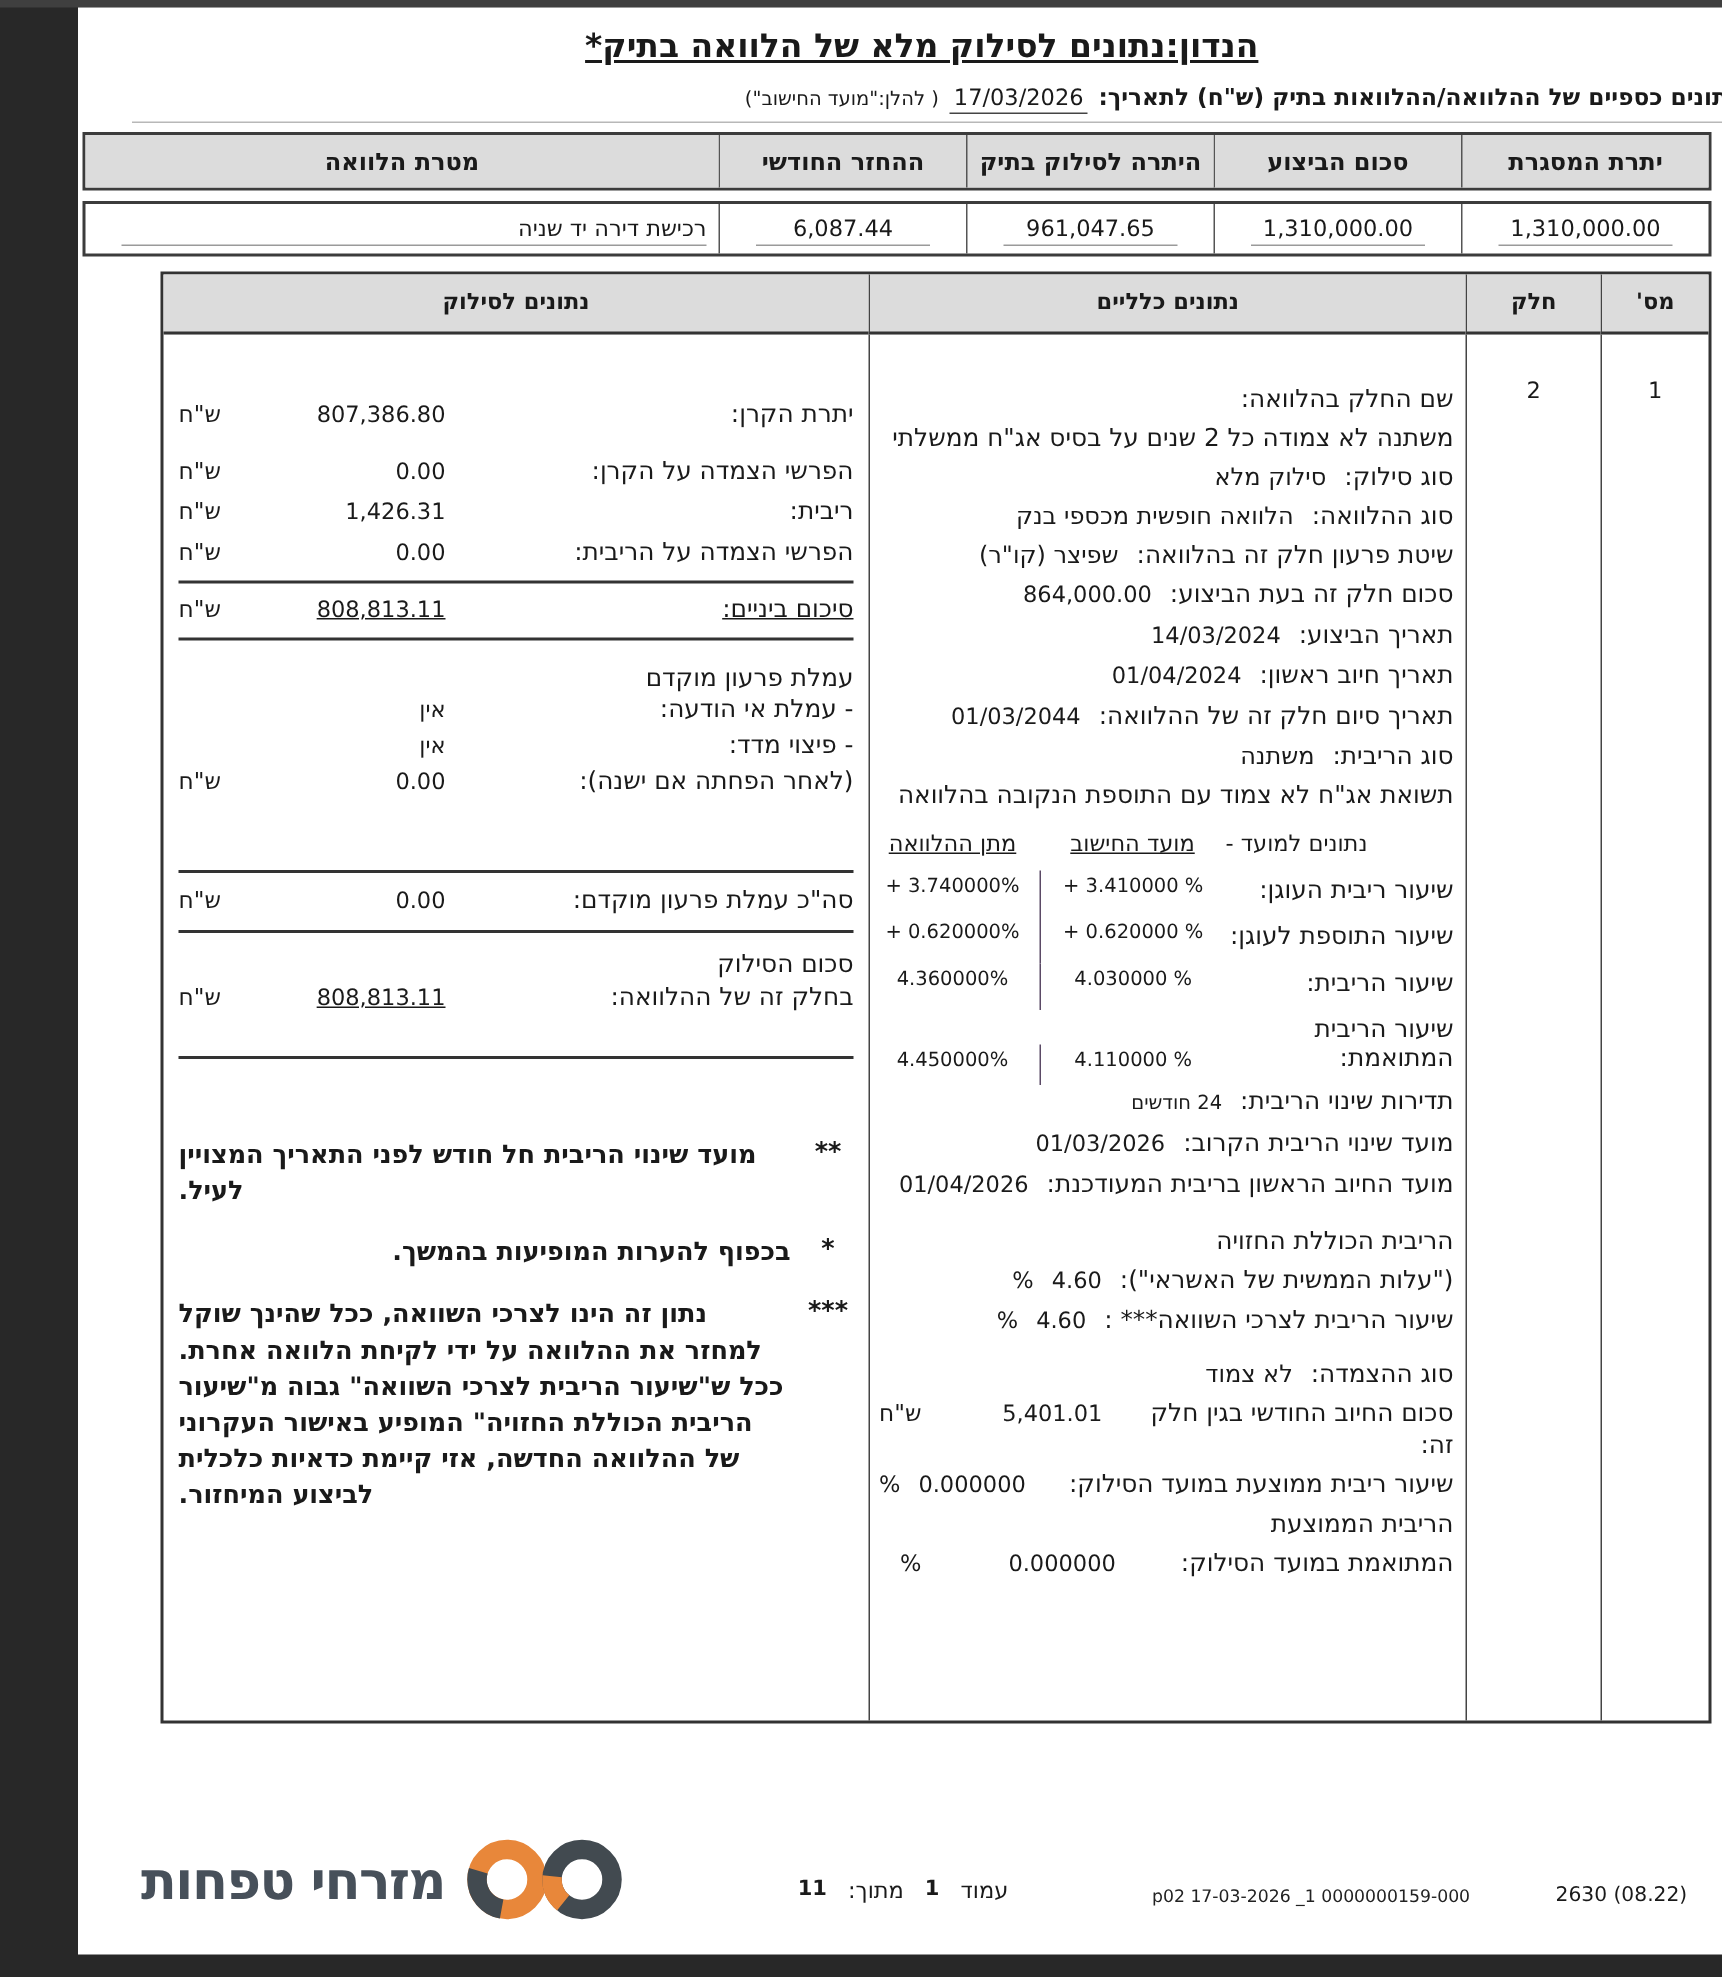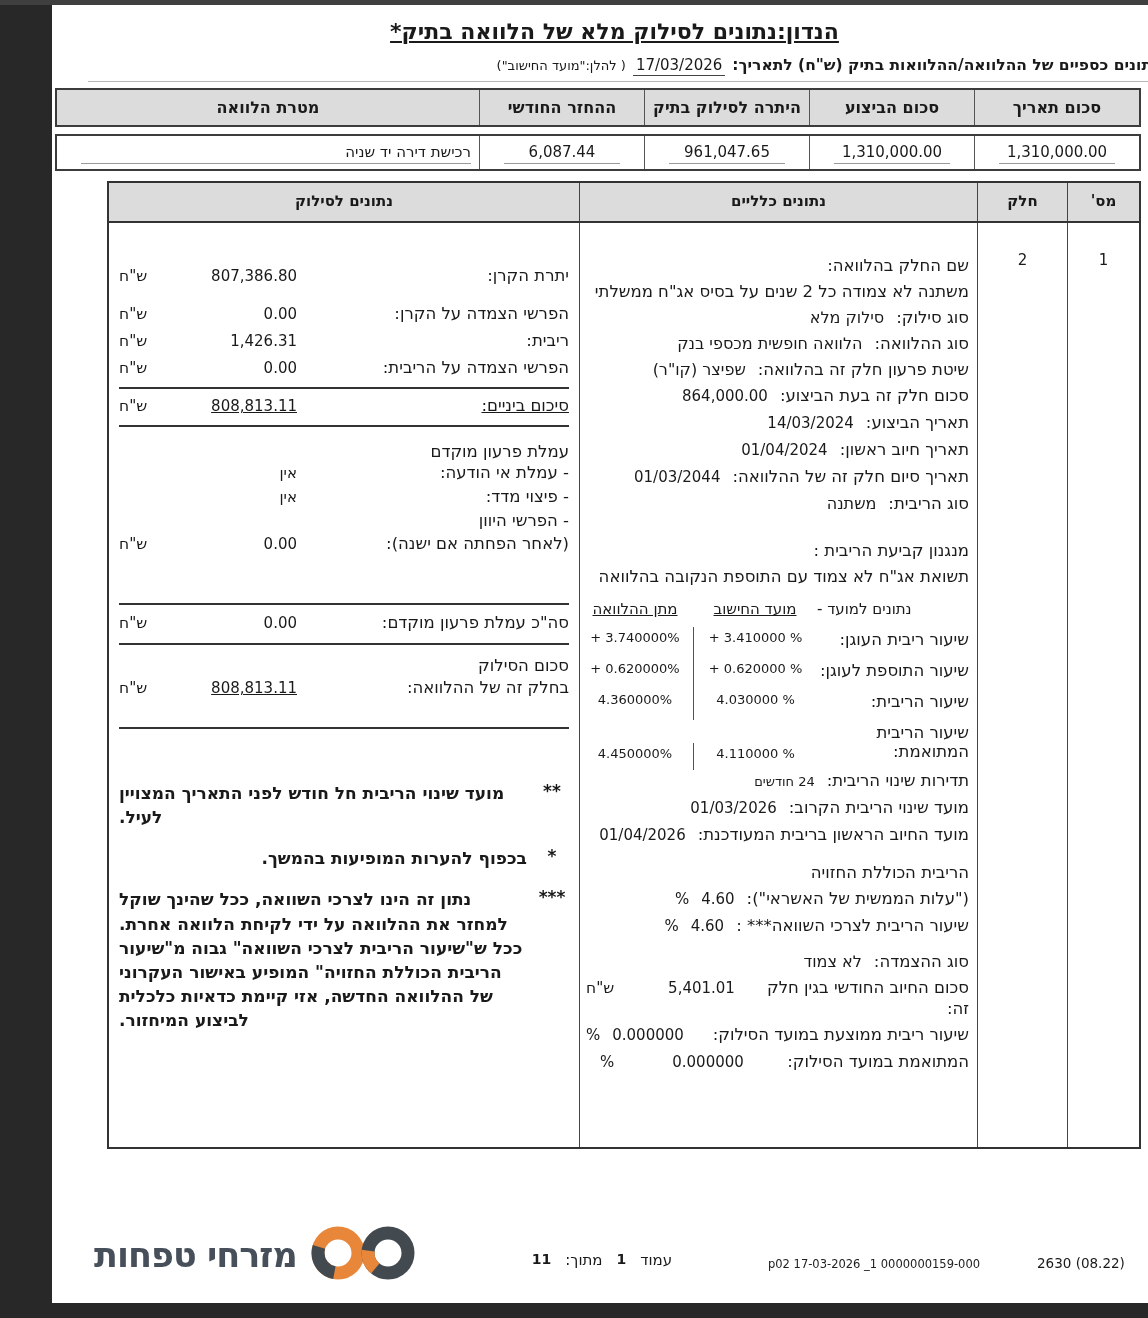--- a/index.html
+++ b/index.html
@@ -84,21 +84,21 @@
 
   <div class="title"><span>הנדון:נתונים לסילוק מלא של הלוואה בתיק*</span></div>
 
   <div class="subtitle">
     <span class="pre">נתונים כספיים של ההלוואה/ההלוואות בתיק (ש"ח) לתאריך:</span>
     <span class="date">17/03/2026</span>
     <span class="suf">( להלן:"מועד החישוב")</span>
   </div>
 
   <div class="sumhead">
-    <div>סכום תאריך</div>
+    <div>יתרת המסגרת</div>
     <div>סכום הביצוע</div>
     <div>היתרה לסילוק בתיק</div>
     <div>ההחזר החודשי</div>
     <div>מטרת הלוואה</div>
   </div>
   <div class="sumvals">
     <div><span class="uv">1,310,000.00</span></div>
     <div><span class="uv">1,310,000.00</span></div>
     <div><span class="uv">961,047.65</span></div>
     <div><span class="uv">6,087.44</span></div>
@@ -148,23 +148,20 @@
           </div>
         <div class="grow">
             <span class="lbl">תאריך סיום חלק זה של ההלוואה:</span>
             <span class="gval num">01/03/2044</span>
           </div>
         <div class="grow">
             <span class="lbl">סוג הריבית:</span>
             <span class="gval" style="font-size:16px">משתנה</span>
           </div>
 
-        <div class="grow gapup">
-            <span class="lbl">מנגנון קביעת הריבית :</span>
-          </div>
         <div class="grow">
             <span class="lbl">תשואת אג"ח לא צמוד עם התוספת הנקובה בהלוואה</span>
           </div>
 
         <div class="rates">
           <div class="rlabelhead">נתונים למועד -</div>
           <div class="rhead"><span>מועד החישוב</span></div>
           <div class="rhead"><span>מתן ההלוואה</span></div>
 
           <div class="rlabel">שיעור ריבית העוגן:</div>
@@ -221,20 +218,23 @@
             <span class="sp"></span>
             <span class="unit">ש"ח</span>
           </div>
         <div class="grow">
             <span class="lbl">שיעור ריבית ממוצעת במועד הסילוק:</span>
             <span class="sp"></span>
             <span class="gval num">0.000000</span>
             <span class="gval">%</span>
           </div>
         <div class="grow">
+            <span class="lbl">הריבית הממוצעת</span>
+          </div>
+        <div class="grow">
             <span class="lbl">המתואמת במועד הסילוק:</span>
             <span class="sp"></span>
             <span class="gval num" style="margin-left:46px">0.000000</span>
             <span class="gval" style="margin-left:14px">%</span>
           </div>
       </div>
     </div>
 
     <div class="bc last">
       <div class="scol">
@@ -280,23 +280,20 @@
               <span class="lbl">- עמלת אי הודעה:</span>
               <span class="sp"></span>
               <span class="val" style="direction:rtl">אין</span>
               <span class="unit"></span>
             </div>
           <div class="srow">
               <span class="lbl">- פיצוי מדד:</span>
               <span class="sp"></span>
               <span class="val" style="direction:rtl">אין</span>
               <span class="unit"></span>
-            </div>
-          <div class="srow">
-              <span class="lbl">- הפרשי היוון</span>
             </div>
           <div class="srow">
               <span class="lbl">(לאחר הפחתה אם ישנה):</span>
               <span class="sp"></span>
               <span class="val">0.00</span>
               <span class="unit">ש"ח</span>
             </div>
         </div>
 
         <div class="secD">

